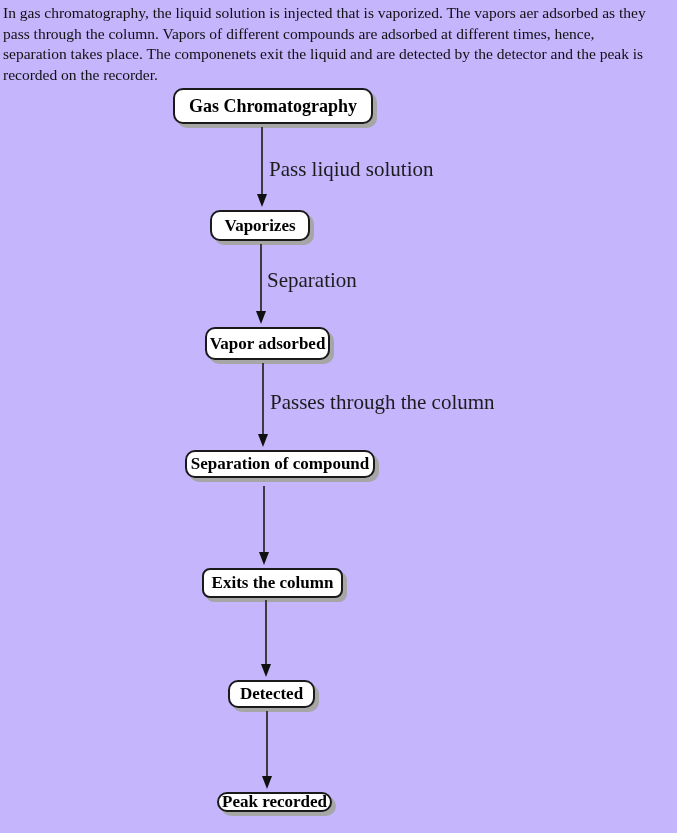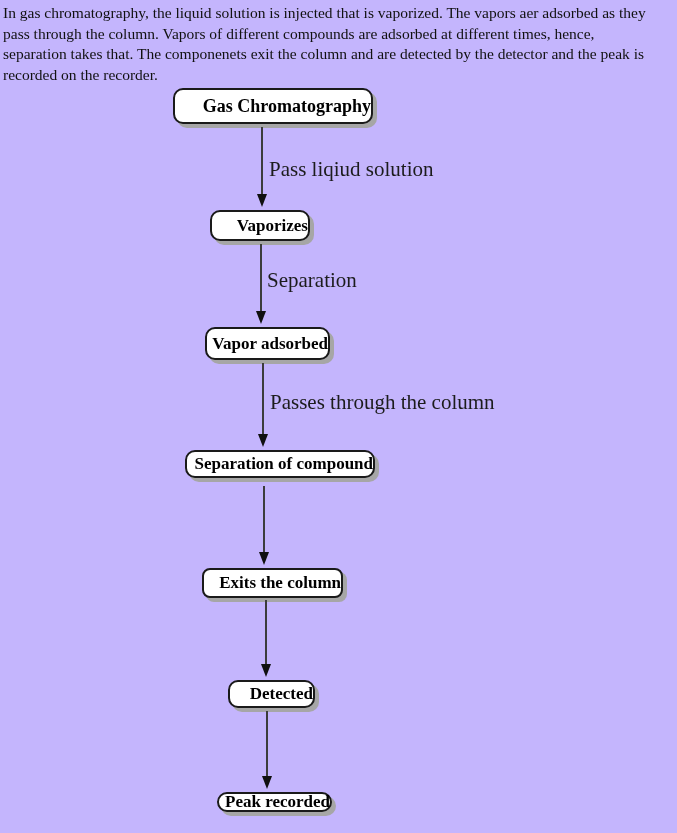--- a/index.html
+++ b/index.html
@@ -26,21 +26,21 @@
   }
   .flow-node {
     position: absolute;
     box-sizing: border-box;
     background: #ffffff;
     border: 2px solid #1a1a1a;
     border-radius: 10px;
     box-shadow: 4px 4px 0 #a6a6a6;
     display: flex;
     align-items: center;
-    justify-content: flex-end;
+    justify-content: center;
     font-weight: bold;
     font-size: 17px;
     color: #000000;
     white-space: nowrap;
   }
   .n1 { left: 173px; top: 88px;  width: 200px; height: 36px; font-size: 18px; }
   .n2 { left: 210px; top: 210px; width: 100px; height: 31px; }
   .n3 { left: 205px; top: 327px; width: 125px; height: 33px; }
   .n4 { left: 185px; top: 450px; width: 190px; height: 28px; }
   .n5 { left: 202px; top: 568px; width: 141px; height: 30px; border-radius: 8px; }
@@ -80,21 +80,21 @@
   .el3 { left: 270px; top: 390px; }
 </style>
 </head>
 <body>
 
 <div class="page">
 
   <div class="intro">
     <div>In gas chromatography, the liquid solution is injected that is vaporized. The vapors aer adsorbed as they</div>
     <div>pass through the column. Vapors of different compounds are adsorbed at different times, hence,</div>
-    <div>separation takes that. The componenets exit the column and are detected by the detector and the peak is</div>
+    <div>separation takes place. The componenets exit the liquid and are detected by the detector and the peak is</div>
     <div>recorded on the recorder.</div>
   </div>
 
   <div class="flow-node n1">
     <span>Gas Chromatography</span>
   </div>
 
   <div class="arrow a1">
     <span class="shaft"></span>
     <span class="head"></span>

